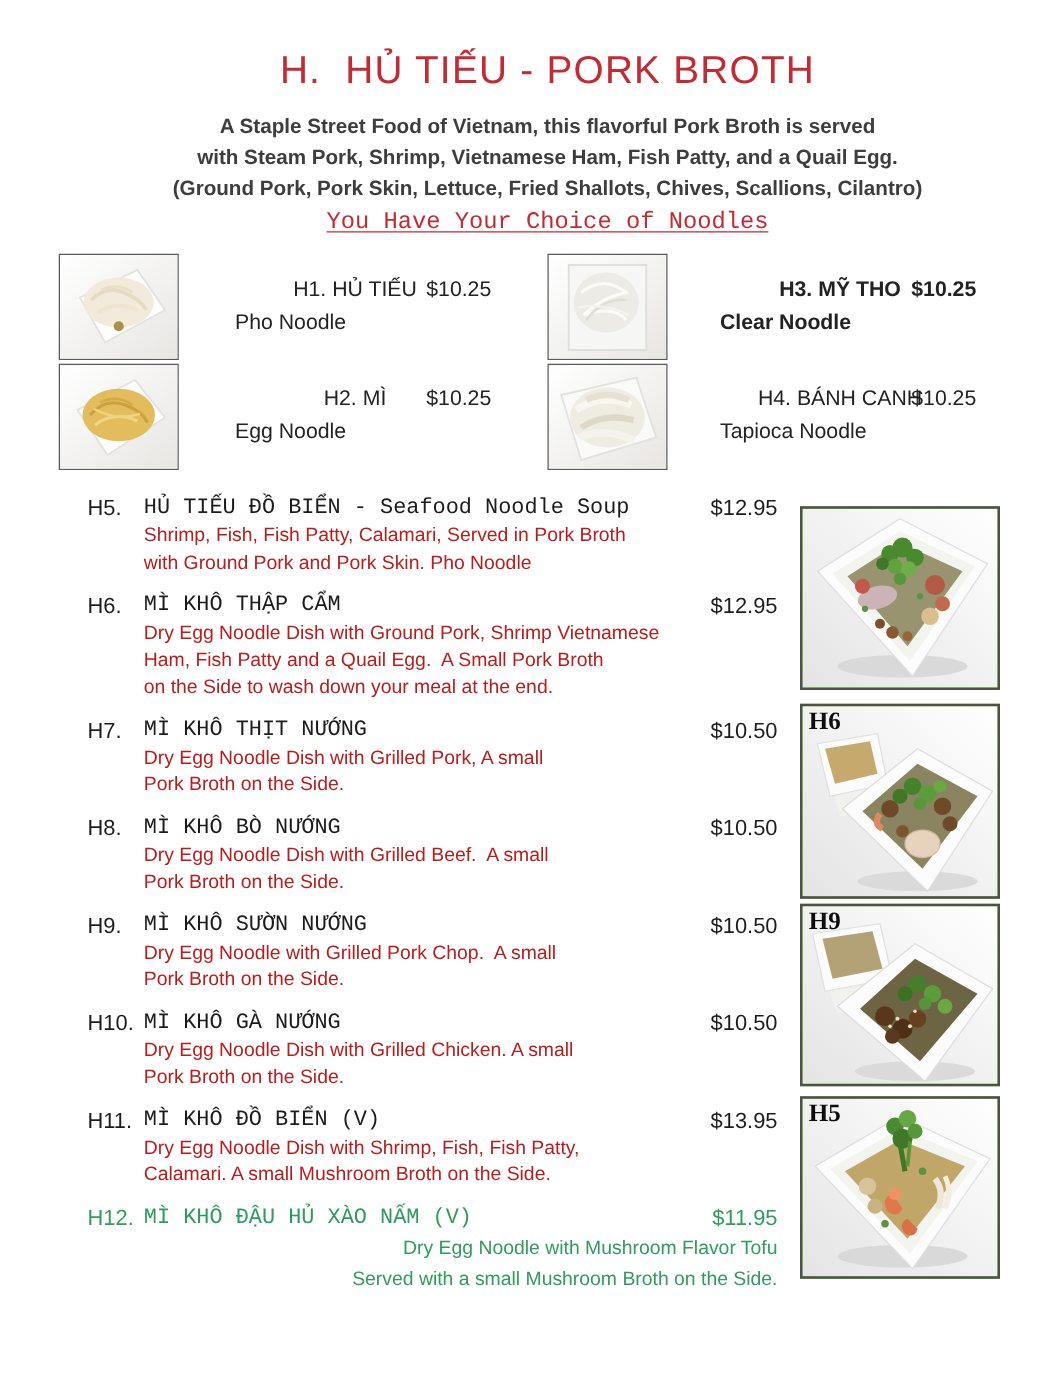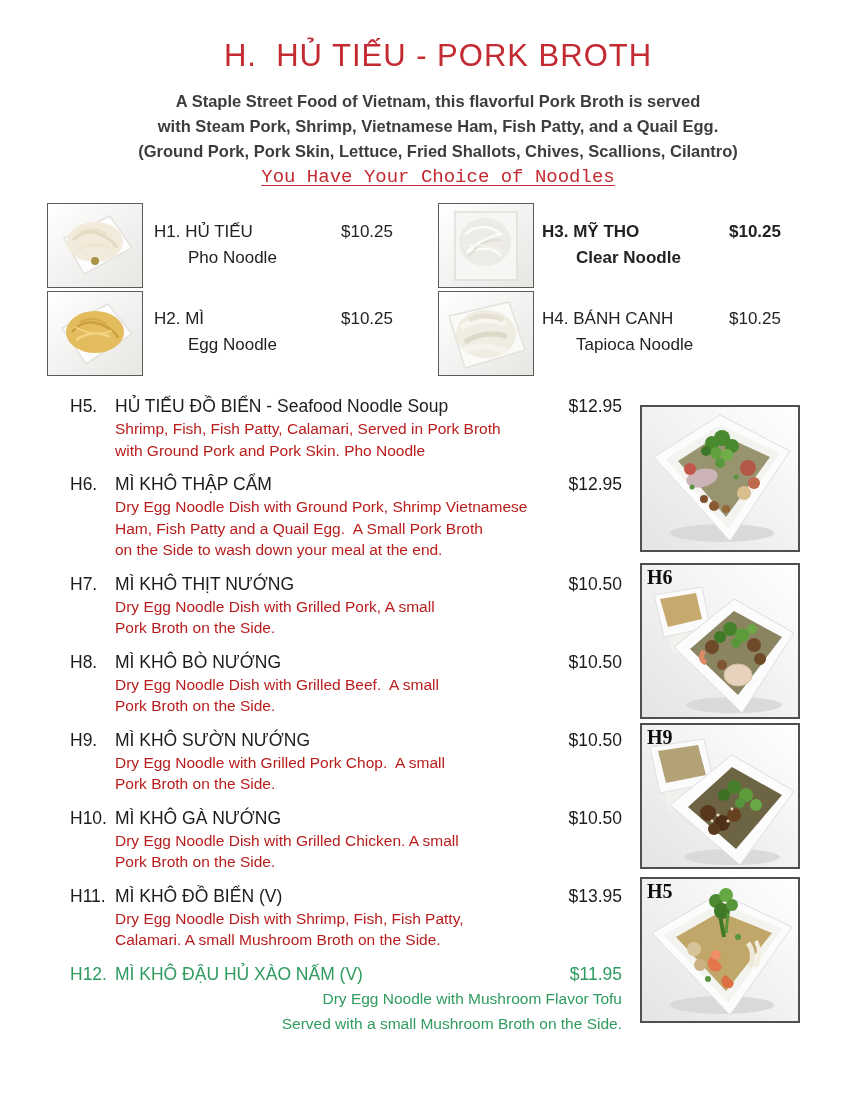--- a/index.html
+++ b/index.html
@@ -25,30 +25,30 @@
   }
   #choice-heading span{text-decoration:underline;text-underline-offset:3px;}
 
   
   .thumb{
     position:absolute;width:94px;height:83px;border:1px solid #5a5a5a;
     background:#f6f6f6;box-sizing:content-box;
   }
   .thumb svg{display:block;width:100%;height:100%;}
   .noodle-text{position:absolute;width:260px;font-size:17px;color:#222;}
-  .nt-line1{position:relative;height:22px;}
+  .nt-line1{position:relative;height:22px;text-align:center;}
   .nt-price{position:absolute;left:187px;top:0;}
   .nt-sub{margin-left:34px;margin-top:4px;}
 
   
   #main-list{position:absolute;left:70px;top:396px;width:552px;}
   .menu-item{margin-bottom:13px;}
   .mi-head{display:flex;align-items:flex-start;font-size:17.5px;color:#1c1c1c;}
   .mi-code{flex:0 0 45px;}
-  .mi-name{flex:1 1 auto;}
+  .mi-name{flex:1 1 auto;font-family:Liberation Mono, monospace;}
   .mi-price{flex:0 0 auto;margin-left:8px;}
   .mi-desc{margin-left:45px;font-size:15.5px;line-height:21.5px;color:#b91c1c;margin-top:1px;}
   .menu-item.green .mi-head,.menu-item.green .mi-desc{color:var(--accent-green,#2f9b5f);}
   .menu-item.green .mi-desc{line-height:25px;text-align:right;}
 
   
   .photo{
     position:absolute;left:640px;width:156px;border:2px solid #4f4f4f;
     background:#84cc16;box-sizing:content-box;
   }

